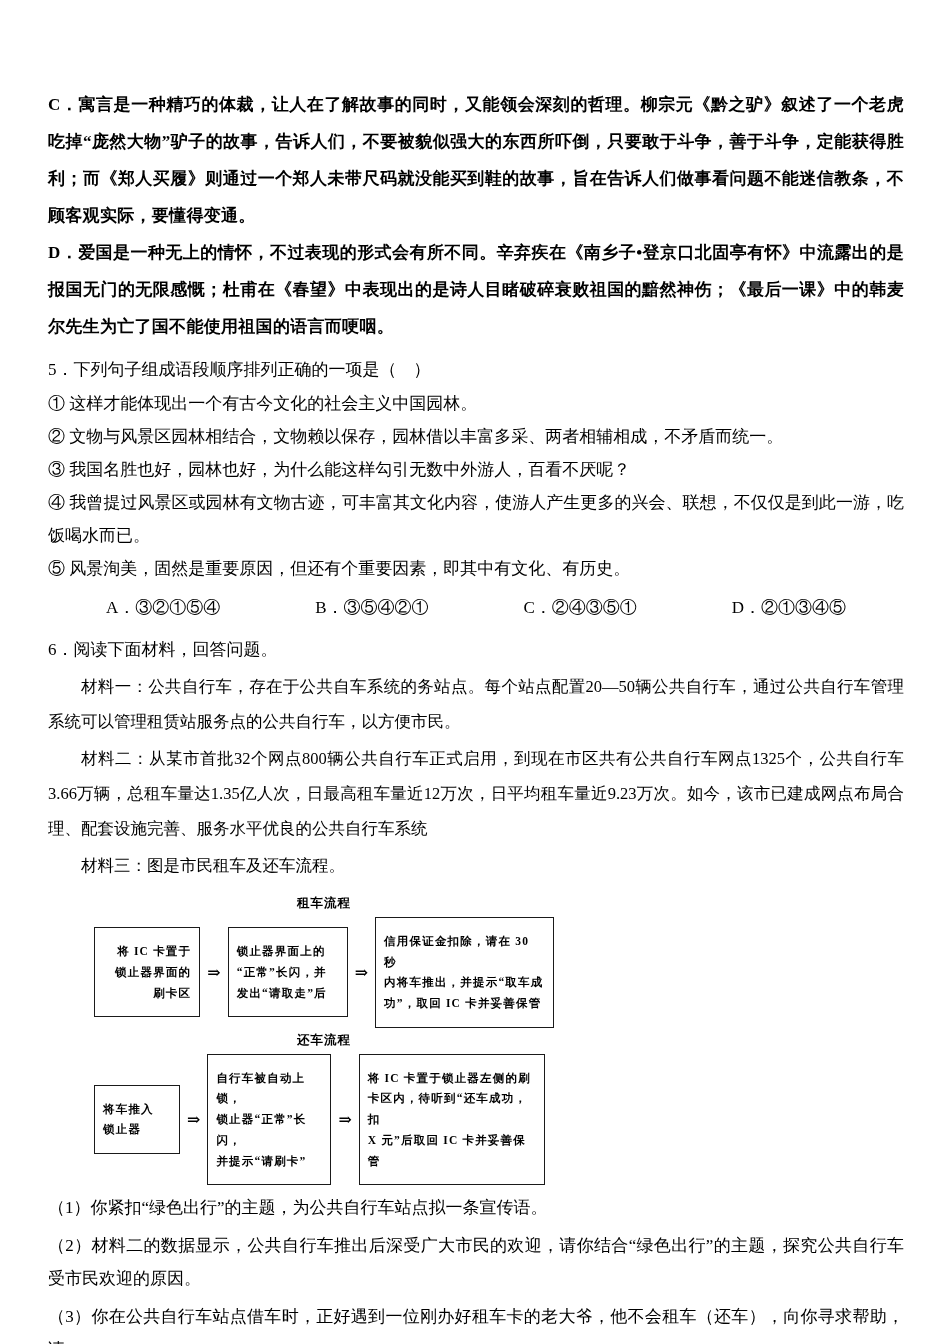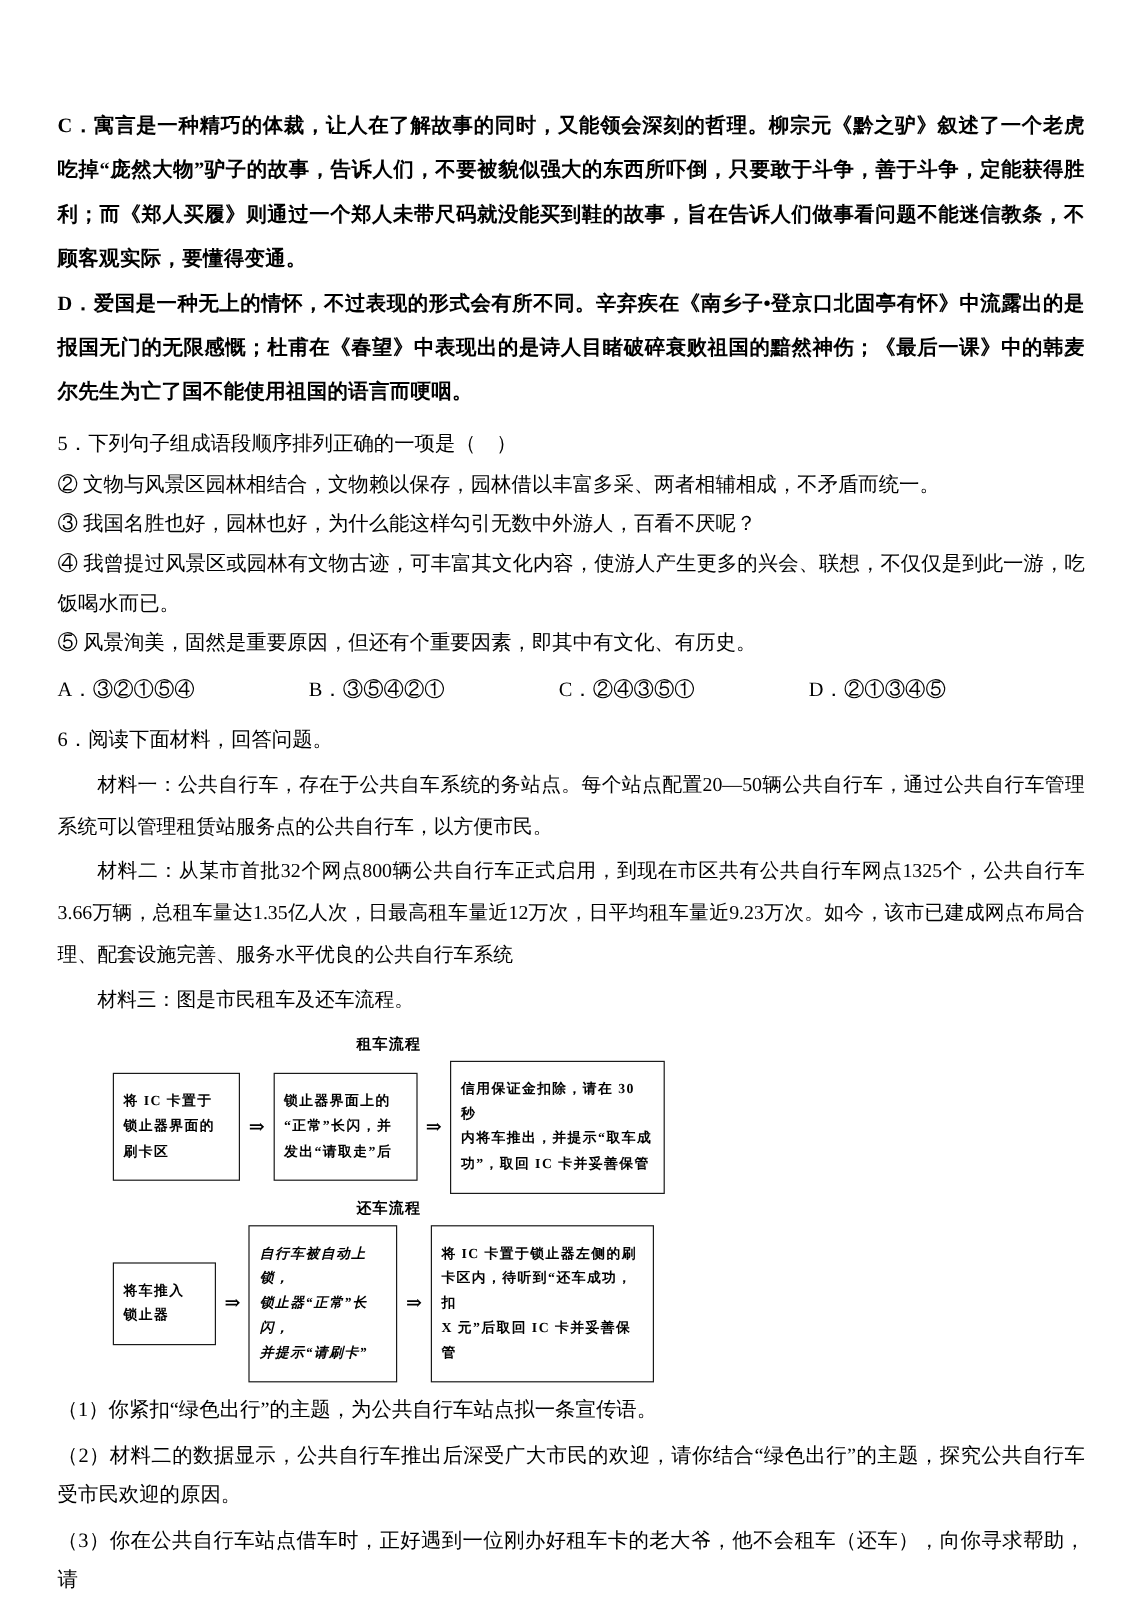--- a/index.html
+++ b/index.html
@@ -30,20 +30,21 @@
     font-size: 17px;
     line-height: 33px;
     text-align: justify;
   }
   .choices {
     display: flex;
     gap: 95px;
     font-size: 17px;
     line-height: 34px;
     margin-top: 6px;
+    justify-content: center;
   }
   .material {
     font-size: 16.5px;
     line-height: 35px;
     text-align: justify;
     text-indent: 2em;
     margin-top: 2px;
   }
   .material .mlabel { font-weight: normal; }
   .flow {
@@ -64,25 +65,25 @@
   }
   .flow-box {
     border: 1.4px solid #1a1a1a;
     padding: 13px 8px;
     font-size: 11.5px;
     font-weight: bold;
     line-height: 1.8;
     white-space: pre-line;
     letter-spacing: 1.2px;
   }
-  .fb-r1 { width: 108px; }
+  .fb-r1 { width: 108px; text-align: right; }
   .fb-r2 { width: 122px; }
   .fb-r3 { width: 182px; }
   .fb-t1 { width: 86px; text-align: left; }
-  .fb-t2 { width: 124px; font-style: italic; }
+  .fb-t2 { width: 124px; }
   .fb-t3 { width: 186px; }
   .flow-arrow {
     font-size: 16px;
     font-weight: bold;
     flex: 0 0 auto;
   }
   .subq {
     font-size: 17px;
     line-height: 33px;
     text-align: justify;
@@ -94,20 +95,21 @@
 
 <div class="page">
 
 
   <div class="para bold">C．寓言是一种精巧的体裁，让人在了解故事的同时，又能领会深刻的哲理。柳宗元《黔之驴》叙述了一个老虎吃掉“庞然大物”驴子的故事，告诉人们，不要被貌似强大的东西所吓倒，只要敢于斗争，善于斗争，定能获得胜利；而《郑人买履》则通过一个郑人未带尺码就没能买到鞋的故事，旨在告诉人们做事看问题不能迷信教条，不顾客观实际，要懂得变通。</div>
 
   <div class="para bold">D．爱国是一种无上的情怀，不过表现的形式会有所不同。辛弃疾在《南乡子•登京口北固亭有怀》中流露出的是报国无门的无限感慨；杜甫在《春望》中表现出的是诗人目睹破碎衰败祖国的黯然神伤；《最后一课》中的韩麦尔先生为亡了国不能使用祖国的语言而哽咽。</div>
 
   <div class="q-stem">5．下列句子组成语段顺序排列正确的一项是（　）</div>
 
+  <div class="sent">① 这样才能体现出一个有古今文化的社会主义中国园林。</div>
   <div class="sent">② 文物与风景区园林相结合，文物赖以保存，园林借以丰富多采、两者相辅相成，不矛盾而统一。</div>
   <div class="sent">③ 我国名胜也好，园林也好，为什么能这样勾引无数中外游人，百看不厌呢？</div>
   <div class="sent">④ 我曾提过风景区或园林有文物古迹，可丰富其文化内容，使游人产生更多的兴会、联想，不仅仅是到此一游，吃饭喝水而已。</div>
   <div class="sent">⑤ 风景洵美，固然是重要原因，但还有个重要因素，即其中有文化、有历史。</div>
 
   <div class="choices">
     <span>A．③②①⑤④</span>
     <span>B．③⑤④②①</span>
     <span>C．②④③⑤①</span>
     <span>D．②①③④⑤</span>

